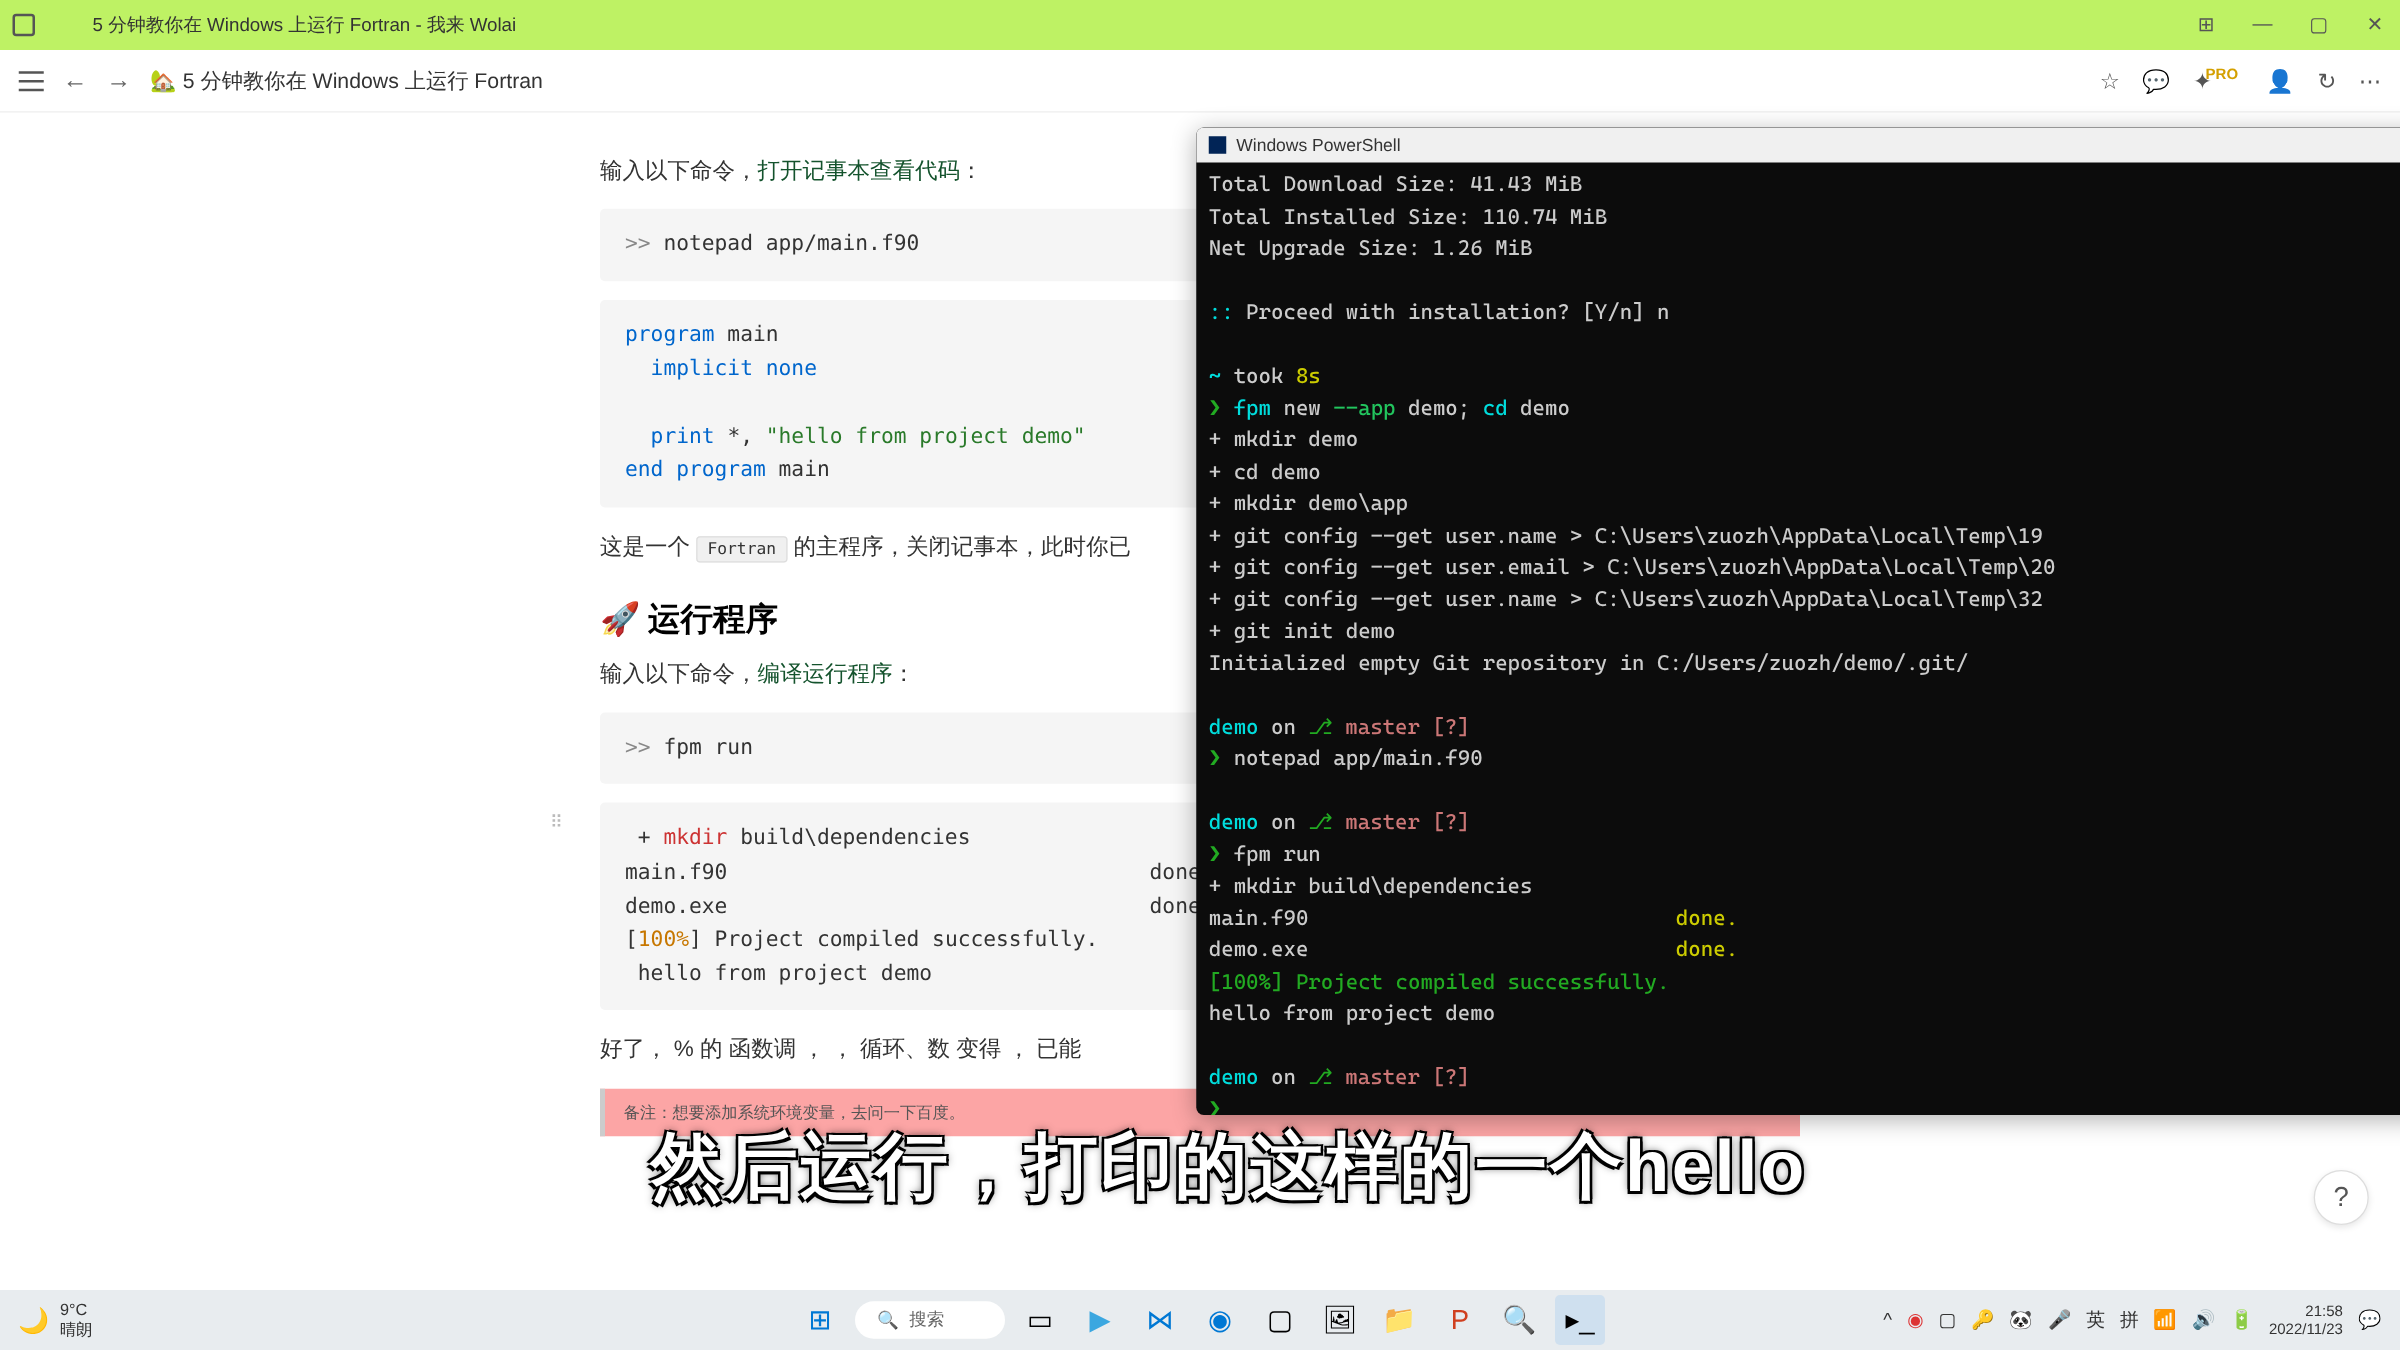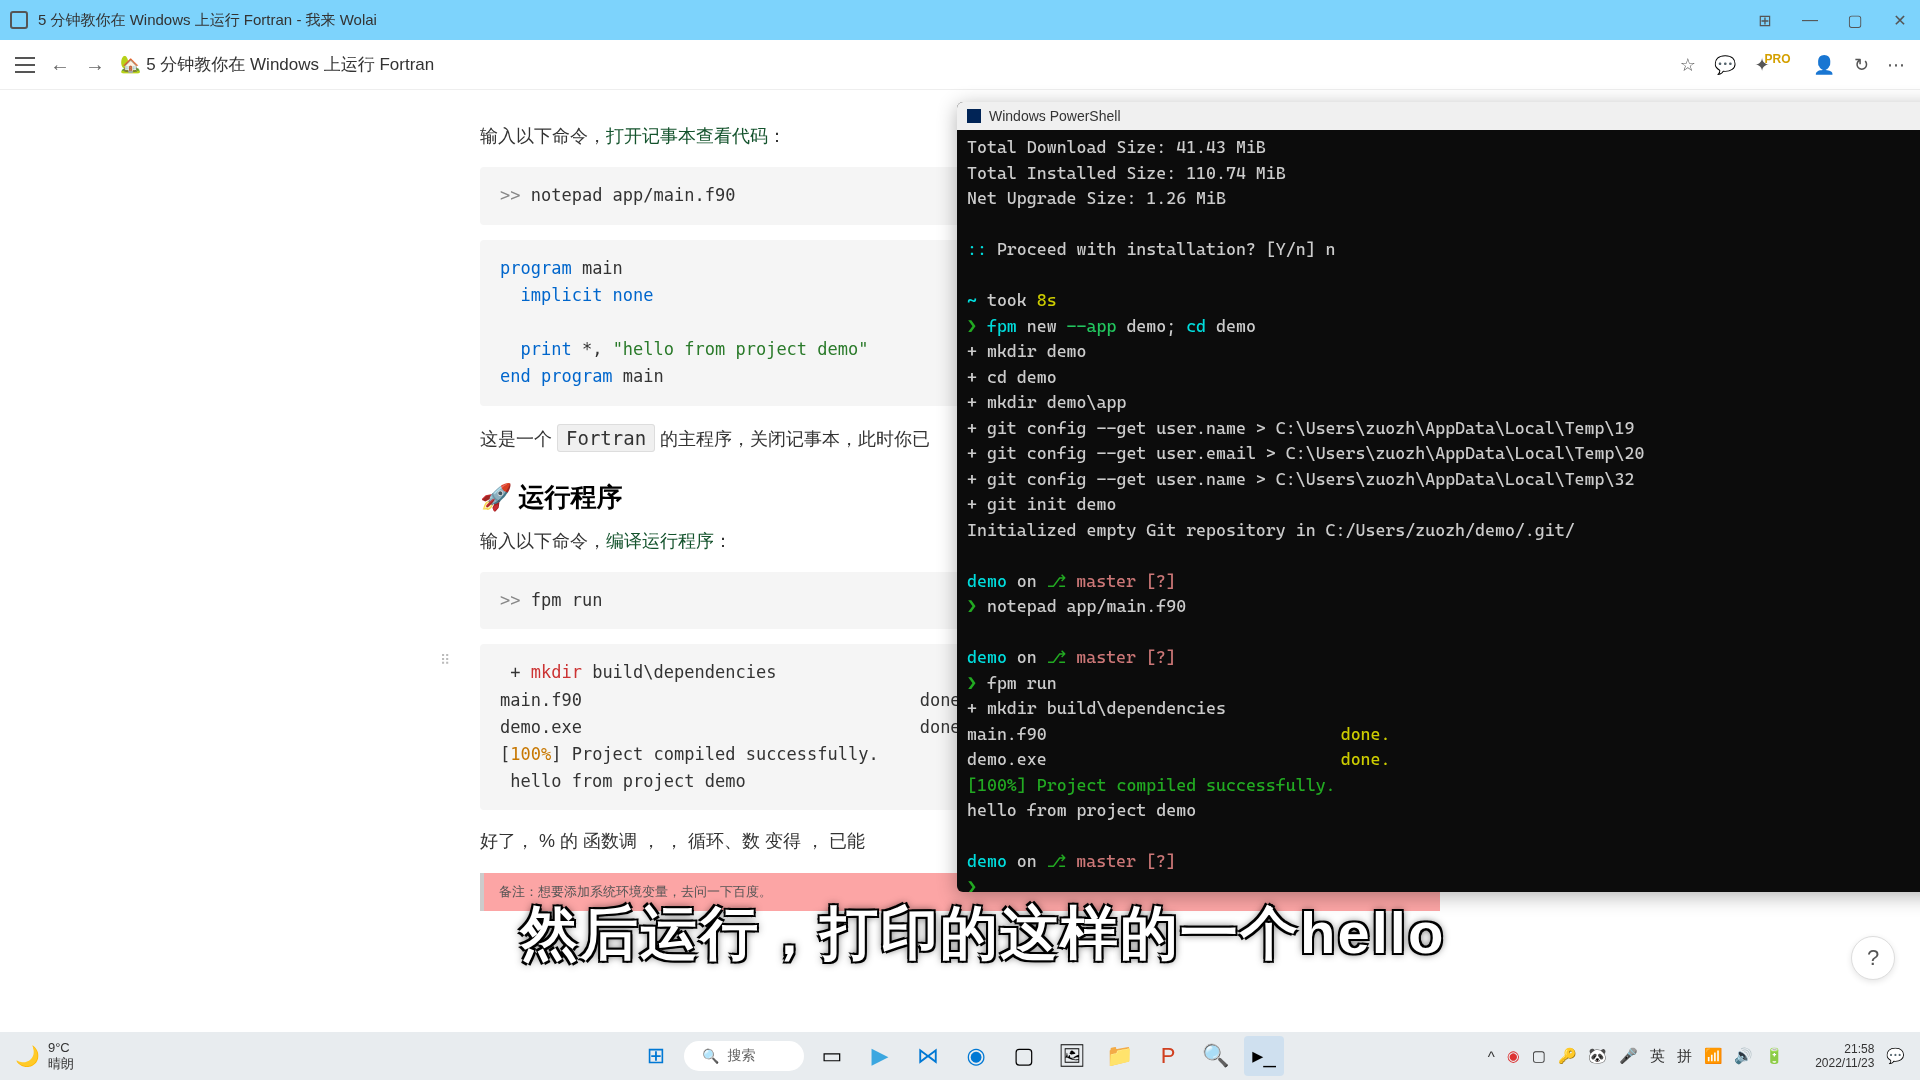--- a/index.html
+++ b/index.html
@@ -1,19 +1,19 @@
 <!DOCTYPE html>
 <html><head>
 <meta charset="utf-8">
 <style>
 * { margin: 0; padding: 0; box-sizing: border-box; }
 body { font-family: -apple-system, "Segoe UI", sans-serif; background: #fff; width: 1920px; height: 1080px; overflow: hidden; position: relative; }
 
 
-.titlebar { height: 40px; display: flex; align-items: center; padding: 0 10px; background: #7dd3fc; }
+.titlebar { height: 40px; display: flex; align-items: center; padding: 0 10px; background: #bef264; gap: 36px; }
 .titlebar-icon { width: 18px; height: 18px; border: 2px solid #555; border-radius: 3px; margin-right: 10px; }
 .titlebar-title { font-size: 15px; color: #333; flex: 1; }
 .titlebar-right { display: flex; gap: 25px; align-items: center; }
 .win-btn { width: 20px; height: 20px; display: flex; align-items: center; justify-content: center; color: #555; cursor: pointer; }
 
 
 .navbar { height: 50px; display: flex; align-items: center; padding: 0 15px; border-bottom: 1px solid #eee; }
 .nav-left { display: flex; align-items: center; gap: 15px; }
 .hamburger { width: 20px; height: 16px; display: flex; flex-direction: column; justify-content: space-between; cursor: pointer; }
 .hamburger span { height: 2px; background: #555; }
@@ -28,21 +28,21 @@
 .body-text { font-size: 18px; color: #333; margin: 10px 0; line-height: 1.8; }
 .link { color: #14532d; }
 
 .code-block { background: #f5f5f5; padding: 15px 20px; border-radius: 4px; font-family: "Consolas", monospace; font-size: 17px; line-height: 1.6; margin: 15px 0; white-space: pre; color: #333; position: relative; }
 .code-prompt { color: #888; }
 .kw-blue { color: #0066cc; }
 .kw-green { color: #2a7a2a; }
 .kw-orange { color: #c77700; }
 .kw-red { color: #cc3333; }
 
-.inline-code { background: #f0f0f0; padding: 2px 8px; border-radius: 3px; font-family: monospace; border: 1px solid #ddd; font-size: 19px; }
+.inline-code { background: #f0f0f0; padding: 2px 8px; border-radius: 3px; font-family: monospace; border: 1px solid #ddd; font-size: 13px; }
 
 .h2 { font-size: 26px; font-weight: bold; display: flex; align-items: center; gap: 6px; margin: 25px 0 10px; }
 
 .quote { border-left: 4px solid #ccc; padding: 10px 15px; margin: 15px 0; background: #fca5a5; font-size: 13px; color: #555; }
 
 
 .terminal { position: absolute; left: 957px; top: 102px; width: 1110px; height: 790px; background: #0c0c0c; color: #ccc; font-family: "Cascadia Mono", "Consolas", monospace; font-size: 17px; line-height: 1.5; box-shadow: 0 4px 20px rgba(0,0,0,0.3); border-radius: 6px; overflow: hidden; }
 .term-header { background: #f0f0f0; height: 28px; display: flex; align-items: center; padding: 0 10px; color: #333; font-size: 14px; font-family: "Segoe UI", sans-serif; }
 .term-header-icon { width: 14px; height: 14px; background: #012456; margin-right: 8px; }
 .term-body { padding: 5px 10px; }
@@ -60,21 +60,21 @@
 
 
 .taskbar { position: absolute; bottom: 0; left: 0; right: 0; height: 48px; background: #e8ecef; display: flex; align-items: center; padding: 0 15px; }
 .weather { display: flex; align-items: center; gap: 8px; font-size: 13px; color: #333; }
 .weather-icon { font-size: 20px; }
 .taskbar-center { position: absolute; left: 50%; transform: translateX(-50%); display: flex; align-items: center; gap: 8px; }
 .task-icon { width: 40px; height: 40px; display: flex; align-items: center; justify-content: center; border-radius: 4px; cursor: pointer; font-size: 22px; }
 .search-box { background: #fff; border-radius: 20px; padding: 6px 18px; display: flex; align-items: center; gap: 8px; font-size: 14px; color: #666; width: 120px; }
 .taskbar-right { margin-left: auto; display: flex; align-items: center; gap: 12px; font-size: 13px; color: #333; }
 .tray-icon { font-size: 15px; cursor: pointer; }
-.clock { text-align: right; line-height: 1.2; font-size: 12px; margin-left: 19px; }
+.clock { text-align: right; line-height: 1.2; font-size: 12px; }
 
 .drag-handle { position: absolute; left: -40px; top: 5px; color: #bbb; font-size: 14px; letter-spacing: 2px; }
 </style>
 </head>
 <body>
 
 <div class="titlebar">
   <div class="titlebar-icon"></div>
   <div class="titlebar-title">5 分钟教你在 Windows 上运行 Fortran - 我来 Wolai</div>
   <div class="titlebar-right">

